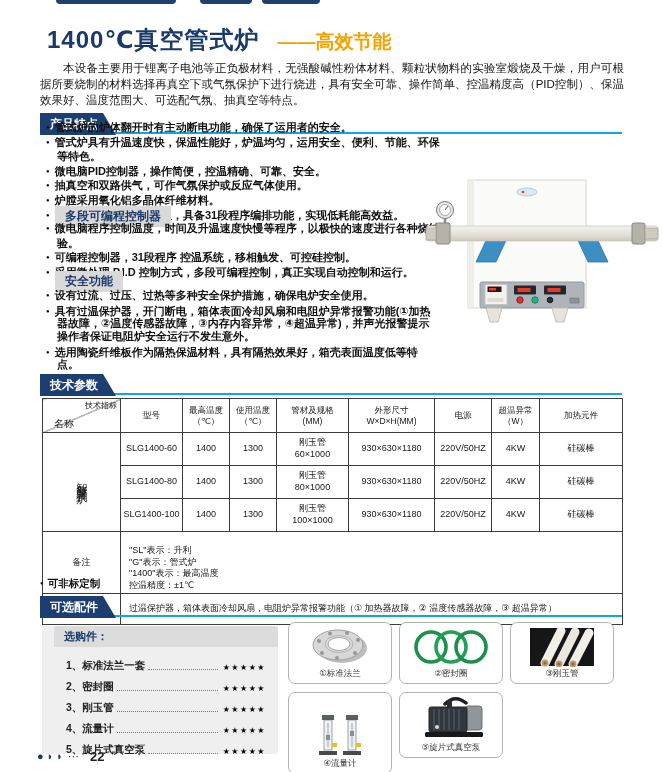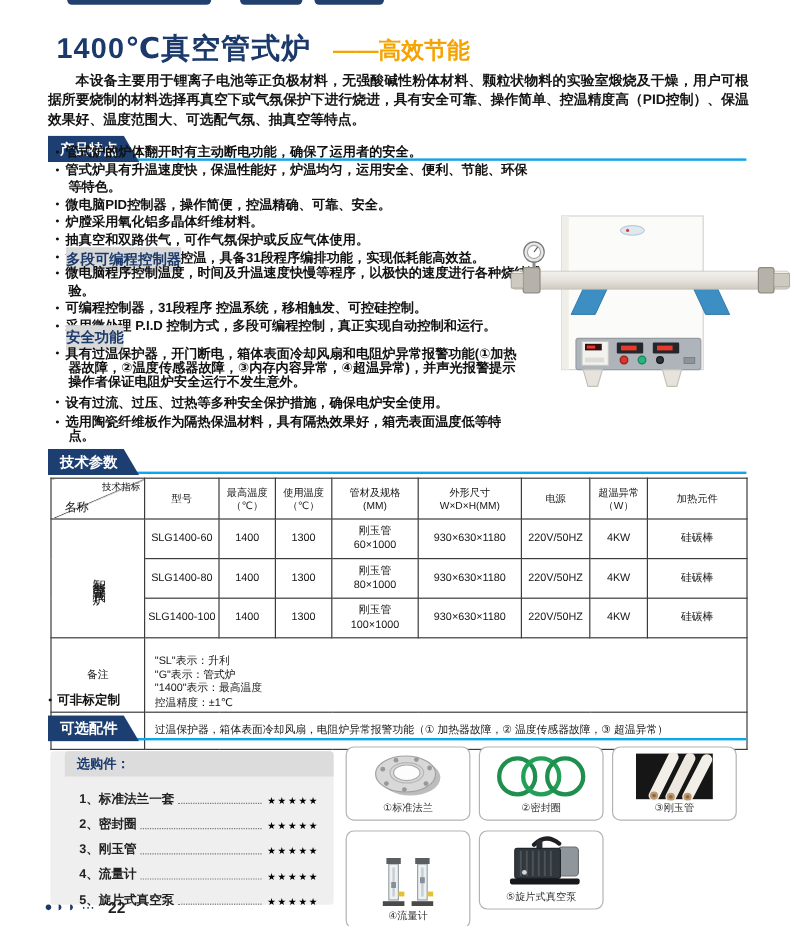--- a/index.html
+++ b/index.html
@@ -10,38 +10,38 @@
   .top-deco span{position:absolute;top:-4px;height:8px;background:#22406e;border-radius:4px;display:block;}
   .deco1{left:56px;width:120px;}
   .deco2{left:200px;width:52px;}
   .deco3{left:262px;width:58px;}
 
   .title-row{position:absolute;left:47px;top:24px;display:flex;align-items:baseline;white-space:nowrap;}
   .title{font-size:24px;font-weight:bold;color:#1b3a6b;margin:0;letter-spacing:1px;}
   .subtitle{font-size:19px;font-weight:bold;color:#f5a300;margin-left:18px;}
 
   .intro{position:absolute;left:40px;top:60px;width:584px;margin:0;font-size:11.5px;line-height:16px;
-         text-align:justify;text-indent:2em;font-weight:700;color:#141414;}
+         text-align:justify;text-indent:2em;font-weight:400;color:#141414;}
 
   .badge-row{position:absolute;left:40px;width:582px;height:19px;border-bottom:2px solid #0ea5e9;}
   .badge{display:inline-block;background:#1c3e71;color:#fff;font-size:12px;font-weight:bold;
          padding:3px 18px 2px 10px;clip-path:polygon(0 0,calc(100% - 13px) 0,100% 100%,0 100%);}
 
   .bullets{position:absolute;list-style:none;margin:0;padding:0;font-size:11px;font-weight:600;color:#111;}
   .bullets li{padding-left:11px;text-indent:-11px;}
   .bullets li::before{content:"●";font-size:6px;vertical-align:2px;margin-right:5px;}
   #features-list{left:46px;top:120px;width:396px;}
   #features-list li{line-height:14.6px;}
   #prog-list{left:46px;top:221px;width:410px;}
   #prog-list li{line-height:14.5px;}
   #safety-list{left:46px;top:289px;width:392px;}
   #safety-list li{line-height:12.2px;margin-bottom:4px;}
 
   .sub-header{position:absolute;left:55px;background:#d9d9d9;color:#1b3a6b;
-              font-size:12px;font-weight:bold;padding:2px 0;}
+              font-size:12px;font-weight:bold;padding:2px 10px;}
 
   .furnace{position:absolute;left:424px;top:170px;}
 
   .spec-table{position:absolute;left:42px;top:398px;width:580px;border-collapse:collapse;table-layout:fixed;}
   .spec-table td{border:1px solid #3c3c3c;font-size:9px;text-align:center;vertical-align:middle;
                  padding:1px 2px;white-space:pre-line;line-height:1.3;color:#161616;}
   .spec-table tr.head td{height:24px;font-size:8.5px;}
   .spec-table tr.data td{height:30px;}
   .spec-table tr.remark-row td{height:24px;}
   .spec-table tr.safety-row td{height:28px;margin-left:11px;}
@@ -93,36 +93,36 @@
   <p class="intro">本设备主要用于锂离子电池等正负极材料，无强酸碱性粉体材料、颗粒状物料的实验室煅烧及干燥，用户可根据所要烧制的材料选择再真空下或气氛保护下进行烧进，具有安全可靠、操作简单、控温精度高（PID控制）、保温效果好、温度范围大、可选配气氛、抽真空等特点。</p>
 
   <div class="badge-row" style="top:113px">
     <span class="badge">产品特点</span>
   </div>
 
   <ul class="bullets" id="features-list">
     <li>管式炉的炉体翻开时有主动断电功能，确保了运用者的安全。</li>
     <li>管式炉具有升温速度快，保温性能好，炉温均匀，运用安全、便利、节能、环保等特色。</li>
     <li>微电脑PID控制器，操作简便，控温精确、可靠、安全。</li>
+    <li>抽真空和双路供气，可作气氛保护或反应气体使用。</li>
     <li>炉膛采用氧化铝多晶体纤维材料。</li>
-    <li>抽真空和双路供气，可作气氛保护或反应气体使用。</li>
     <li>管式炉采用智能PID控温，具备31段程序编排功能，实现低耗能高效益。</li>
   </ul>
 
   <div class="sub-header" style="top:206px">多段可编程控制器</div>
   <ul class="bullets" id="prog-list">
     <li>微电脑程序控制温度，时间及升温速度快慢等程序，以极快的速度进行各种烧结试验。</li>
     <li>可编程控制器，31段程序 控温系统，移相触发、可控硅控制。</li>
     <li>采用微处理 P.I.D 控制方式，多段可编程控制，真正实现自动控制和运行。</li>
   </ul>
 
   <div class="sub-header" style="top:271px">安全功能</div>
   <ul class="bullets" id="safety-list">
+    <li>设有过流、过压、过热等多种安全保护措施，确保电炉安全使用。</li>
     <li>具有过温保护器，开门断电，箱体表面冷却风扇和电阻炉异常报警功能(①加热器故障，②温度传感器故障，③内存内容异常，④超温异常)，并声光报警提示操作者保证电阻炉安全运行不发生意外。</li>
-    <li>设有过流、过压、过热等多种安全保护措施，确保电炉安全使用。</li>
     <li>选用陶瓷纤维板作为隔热保温材料，具有隔热效果好，箱壳表面温度低等特点。</li>
   </ul>
 
   <svg class="furnace" width="236" height="165" viewBox="0 0 236 165">
     <defs>
       <linearGradient id="tubeGrad" x1="0" y1="0" x2="0" y2="1">
         <stop offset="0" stop-color="#f4f2ee"></stop>
           <stop offset="0.55" stop-color="#e4e1da"></stop>
           <stop offset="1" stop-color="#cfcac1"></stop>
       </linearGradient>

